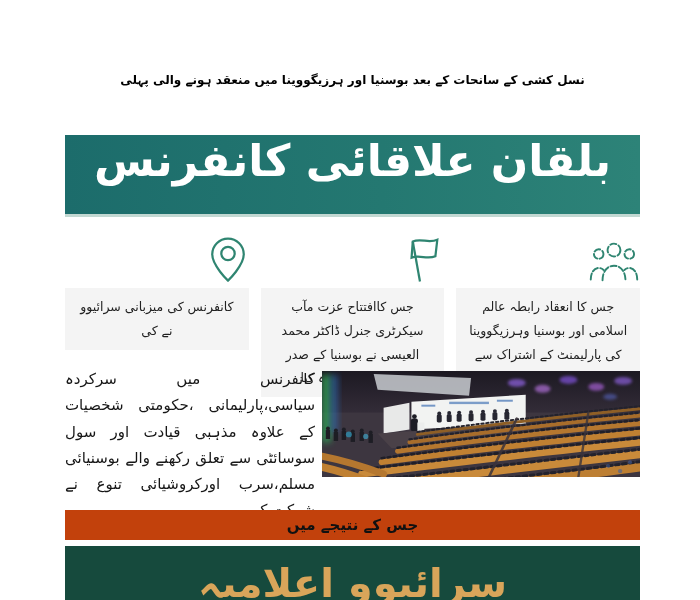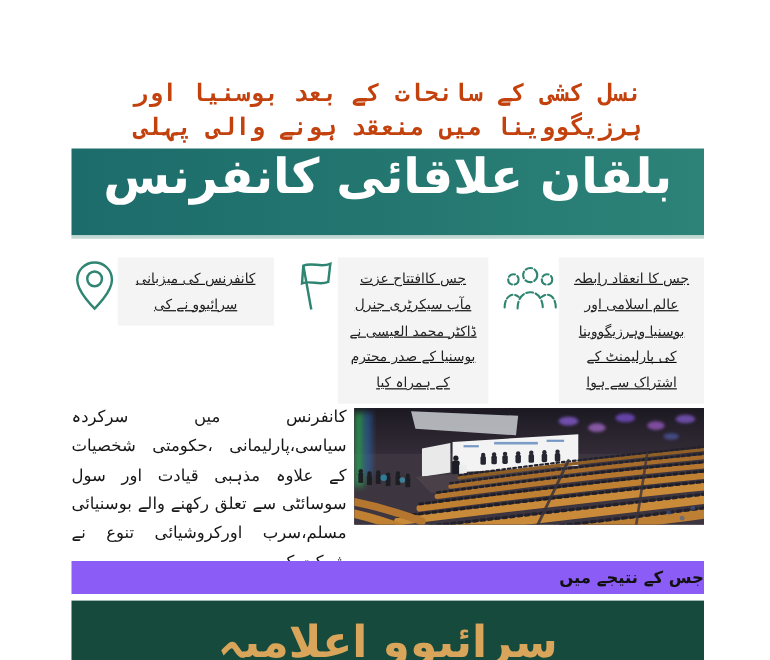--- a/index.html
+++ b/index.html
@@ -6,42 +6,42 @@
   body{
     width:700px;height:600px;overflow:hidden;background:#ffffff;
     font-family:"DejaVu Sans","Liberation Sans",sans-serif;
     position:relative;
   }
 
   
   .top-heading{
     position:absolute;left:65px;top:72px;width:575px;
     direction:rtl;text-align:center;
-    font-size:22px;font-weight:700;color:#c2410c;line-height:1.4;font-family:Liberation Mono, monospace;
+    font-size:12px;font-weight:700;color:#000000;line-height:1.4;
   }
 
   
   .main-banner{
     position:absolute;left:65px;top:135px;width:575px;height:79px;
     background:linear-gradient(90deg,#1c6c6b 0%,#247871 55%,#2d8378 100%);
     border-bottom:3px solid #c2d8d2;
     display:flex;align-items:flex-start;justify-content:center;
     overflow:visible;
   }
   .main-banner .title{
     direction:rtl;color:#ffffff;font-size:44px;font-weight:700;
     line-height:1;transform:translateY(4px);white-space:nowrap;
   }
 
   
   .features{
     position:absolute;left:65px;top:234px;width:575px;
     display:flex;flex-direction:row;gap:12px;
   }
-  .feature{flex:1;display:flex;flex-direction:row;align-items:flex-start;text-decoration:underline;}
+  .feature{flex:1;display:flex;flex-direction:column;align-items:flex-end;}
   .feature .icon-wrap{height:50px;display:flex;align-items:flex-end;justify-content:center;margin-bottom:4px;}
   .feature .icon-wrap svg{display:block;}
   .feature .txt{
     width:100%;box-sizing:border-box;background:#f4f4f4;
     padding:7px 9px;direction:rtl;text-align:center;
     font-size:12.5px;line-height:1.9;color:#222222;
   }
 
   
   .participants{position:absolute;left:65px;top:364px;width:575px;}
@@ -52,21 +52,21 @@
   }
   .photo{
     position:absolute;left:257px;top:7px;width:318px;height:106px;
     background:#2b2730;overflow:hidden;
   }
   .photo svg{display:block;width:100%;height:100%;}
 
   
   .result-bar{
     position:absolute;left:65px;top:510px;width:575px;height:30px;
-    background:#8b5cf6;display:flex;align-items:center;justify-content:flex-end;
+    background:#c2410c;display:flex;align-items:center;justify-content:center;
   }
   .result-bar .txt{direction:rtl;font-size:15px;font-weight:700;color:#111;}
 
   
   .bottom-banner{
     position:absolute;left:65px;top:546px;width:575px;height:90px;
     background:#164a3d;
     display:flex;align-items:flex-start;justify-content:center;
   }
   .bottom-banner .title{

